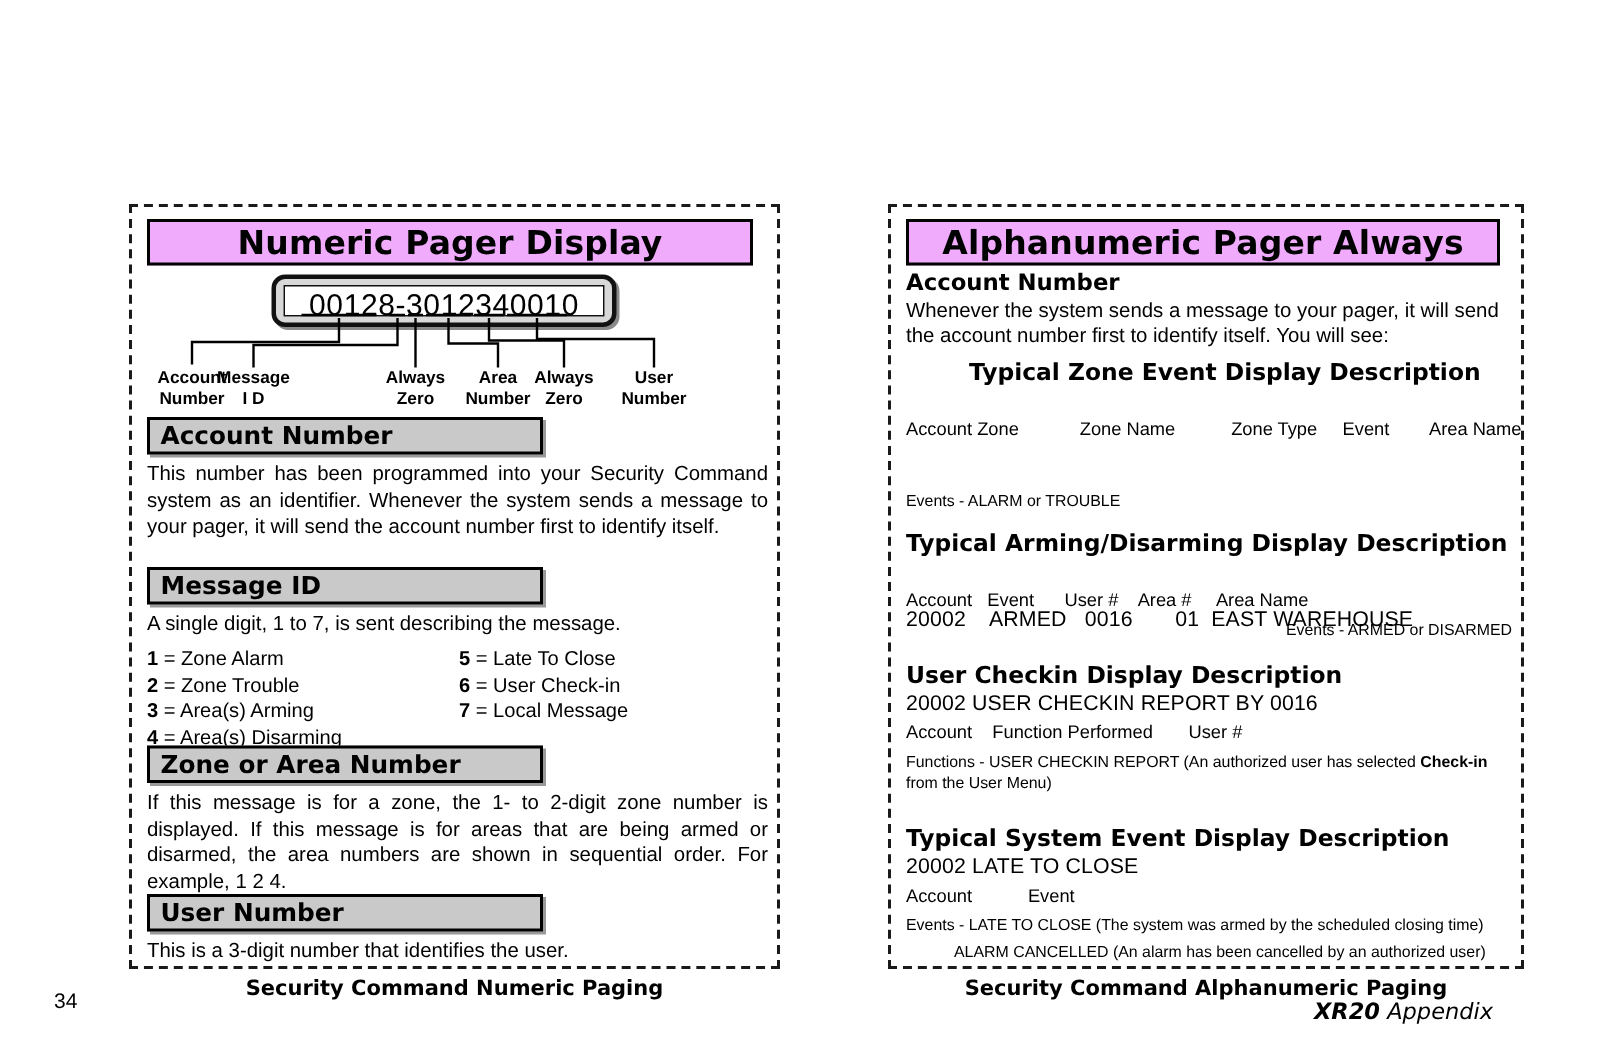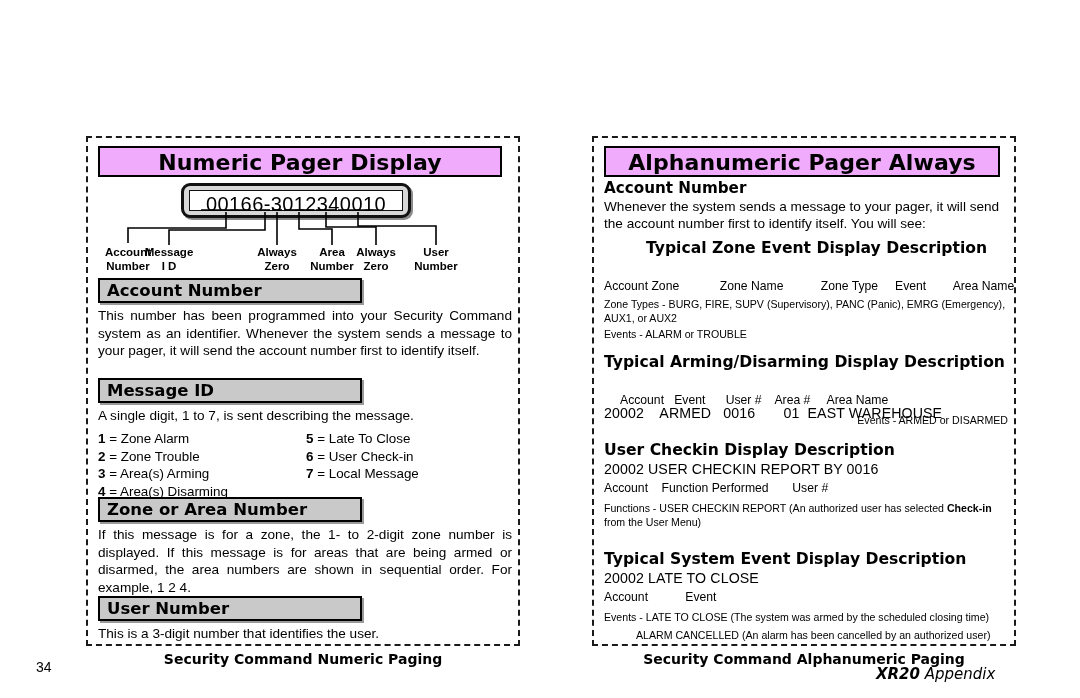--- a/index.html
+++ b/index.html
@@ -185,21 +185,21 @@
 <div class="page">
 
   <div class="panel" id="panel-numeric">
 
     <div class="title-bar" id="numeric-title">Numeric Pager Display</div>
 
     <div id="pager-graphic">
 
       <div class="lcd-outer">
         <div class="lcd-inner">
-          <div class="lcd-text">00166-3012340010</div>
+          <div class="lcd-text">00128-3012340010</div>
         </div>
       </div>
 
       <svg id="leader-svg" viewBox="0 0 434 92">
 
         <g stroke="#000" stroke-width="1.6" fill="none">
           <line x1="113" y1="27" x2="163" y2="27"></line>
           <line x1="172" y1="27" x2="182" y2="27"></line>
           <line x1="184" y1="27" x2="194" y2="27"></line>
           <line x1="196" y1="27" x2="226" y2="27"></line>
@@ -296,26 +296,25 @@
 
   <div class="panel" id="panel-alpha">
 
     <div class="title-bar" id="alpha-title">Alphanumeric Pager Always</div>
 
     <div class="alpha-h" style="left:10px; top:41px;">Account Number</div>
     <div class="alpha-p" style="left:10px; top:60px; width:402px;">Whenever the system sends a message to your pager, it will send the account number first to identify itself.  You will see:</div>
 
     <div class="alpha-h big" style="left:10px; top:101px;margin-left:42px;">Typical Zone Event Display Description</div>
     <div class="alpha-legend" style="left:10px; top:141px;">Account Zone            Zone Name           Zone Type     Event        Area Name</div>
-    <div class="alpha-note" style="left:10px; top:160px; width:404px;">Zone Types - BURG, FIRE, SUPV (Supervisory), PANC (Panic), EMRG (Emergency), AUX1, or AUX2</div>
     <div class="alpha-note" style="left:10px; top:190px; width:404px;">Events - ALARM  or  TROUBLE</div>
 
     <div class="alpha-h big" style="left:10px; top:215px;">Typical Arming/Disarming Display Description</div>
     <div class="alpha-mono" style="left:10px; top:235px;margin-top:32px;">20002    ARMED   0016       01  EAST WAREHOUSE</div>
-    <div class="alpha-legend" style="left:26px; top:255px;">Account   Event      User #    Area #     Area Name</div>
+    <div class="alpha-legend" style="left:10px; top:255px;">Account   Event      User #    Area #     Area Name</div>
     <div class="alpha-note" style="left:10px; top:276px; width:404px;text-align:right;">Events - ARMED  or  DISARMED</div>
 
     <div class="alpha-h big" style="left:10px; top:303px;">User Checkin Display Description</div>
     <div class="alpha-mono" style="left:10px; top:323px;">20002 USER CHECKIN REPORT BY 0016</div>
     <div class="alpha-legend" style="left:10px; top:343px;">Account    Function Performed       User #</div>
     <div class="alpha-note" style="left:10px; top:364px; width:404px;">
       <span>Functions - USER CHECKIN REPORT (An authorized user has selected </span><b>Check-in</b><span> from the User Menu)</span>
     </div>
 
     <div class="alpha-h big" style="left:10px; top:412px;">Typical System Event Display Description</div>

